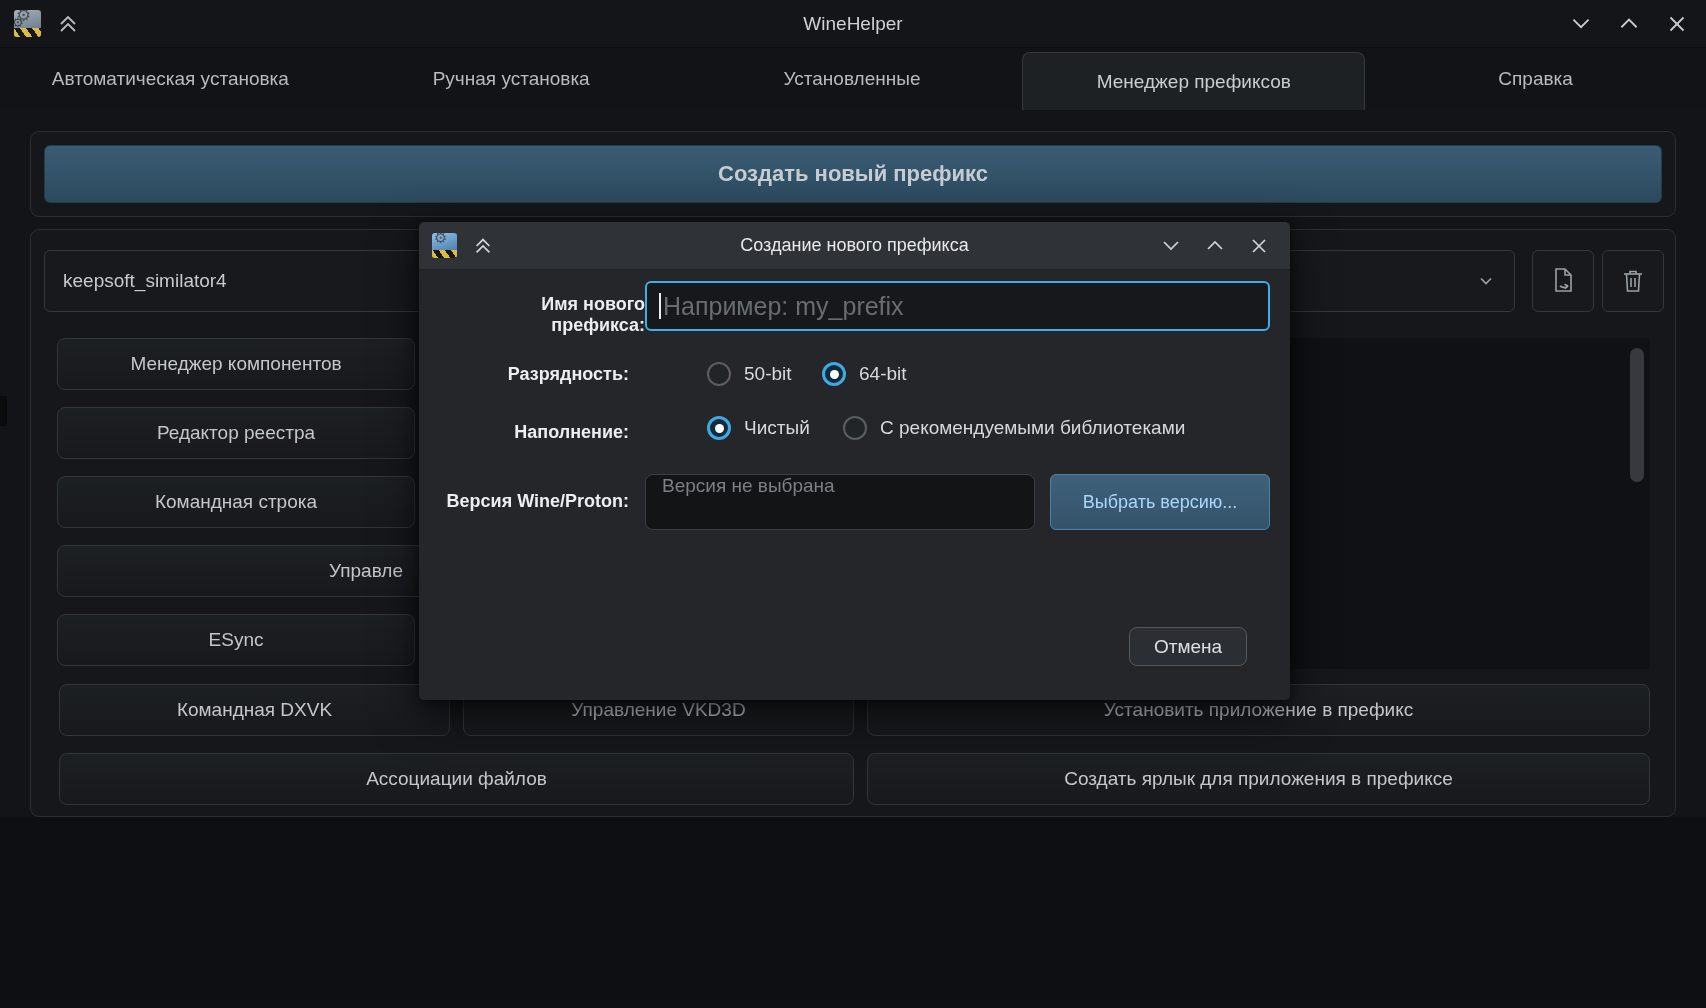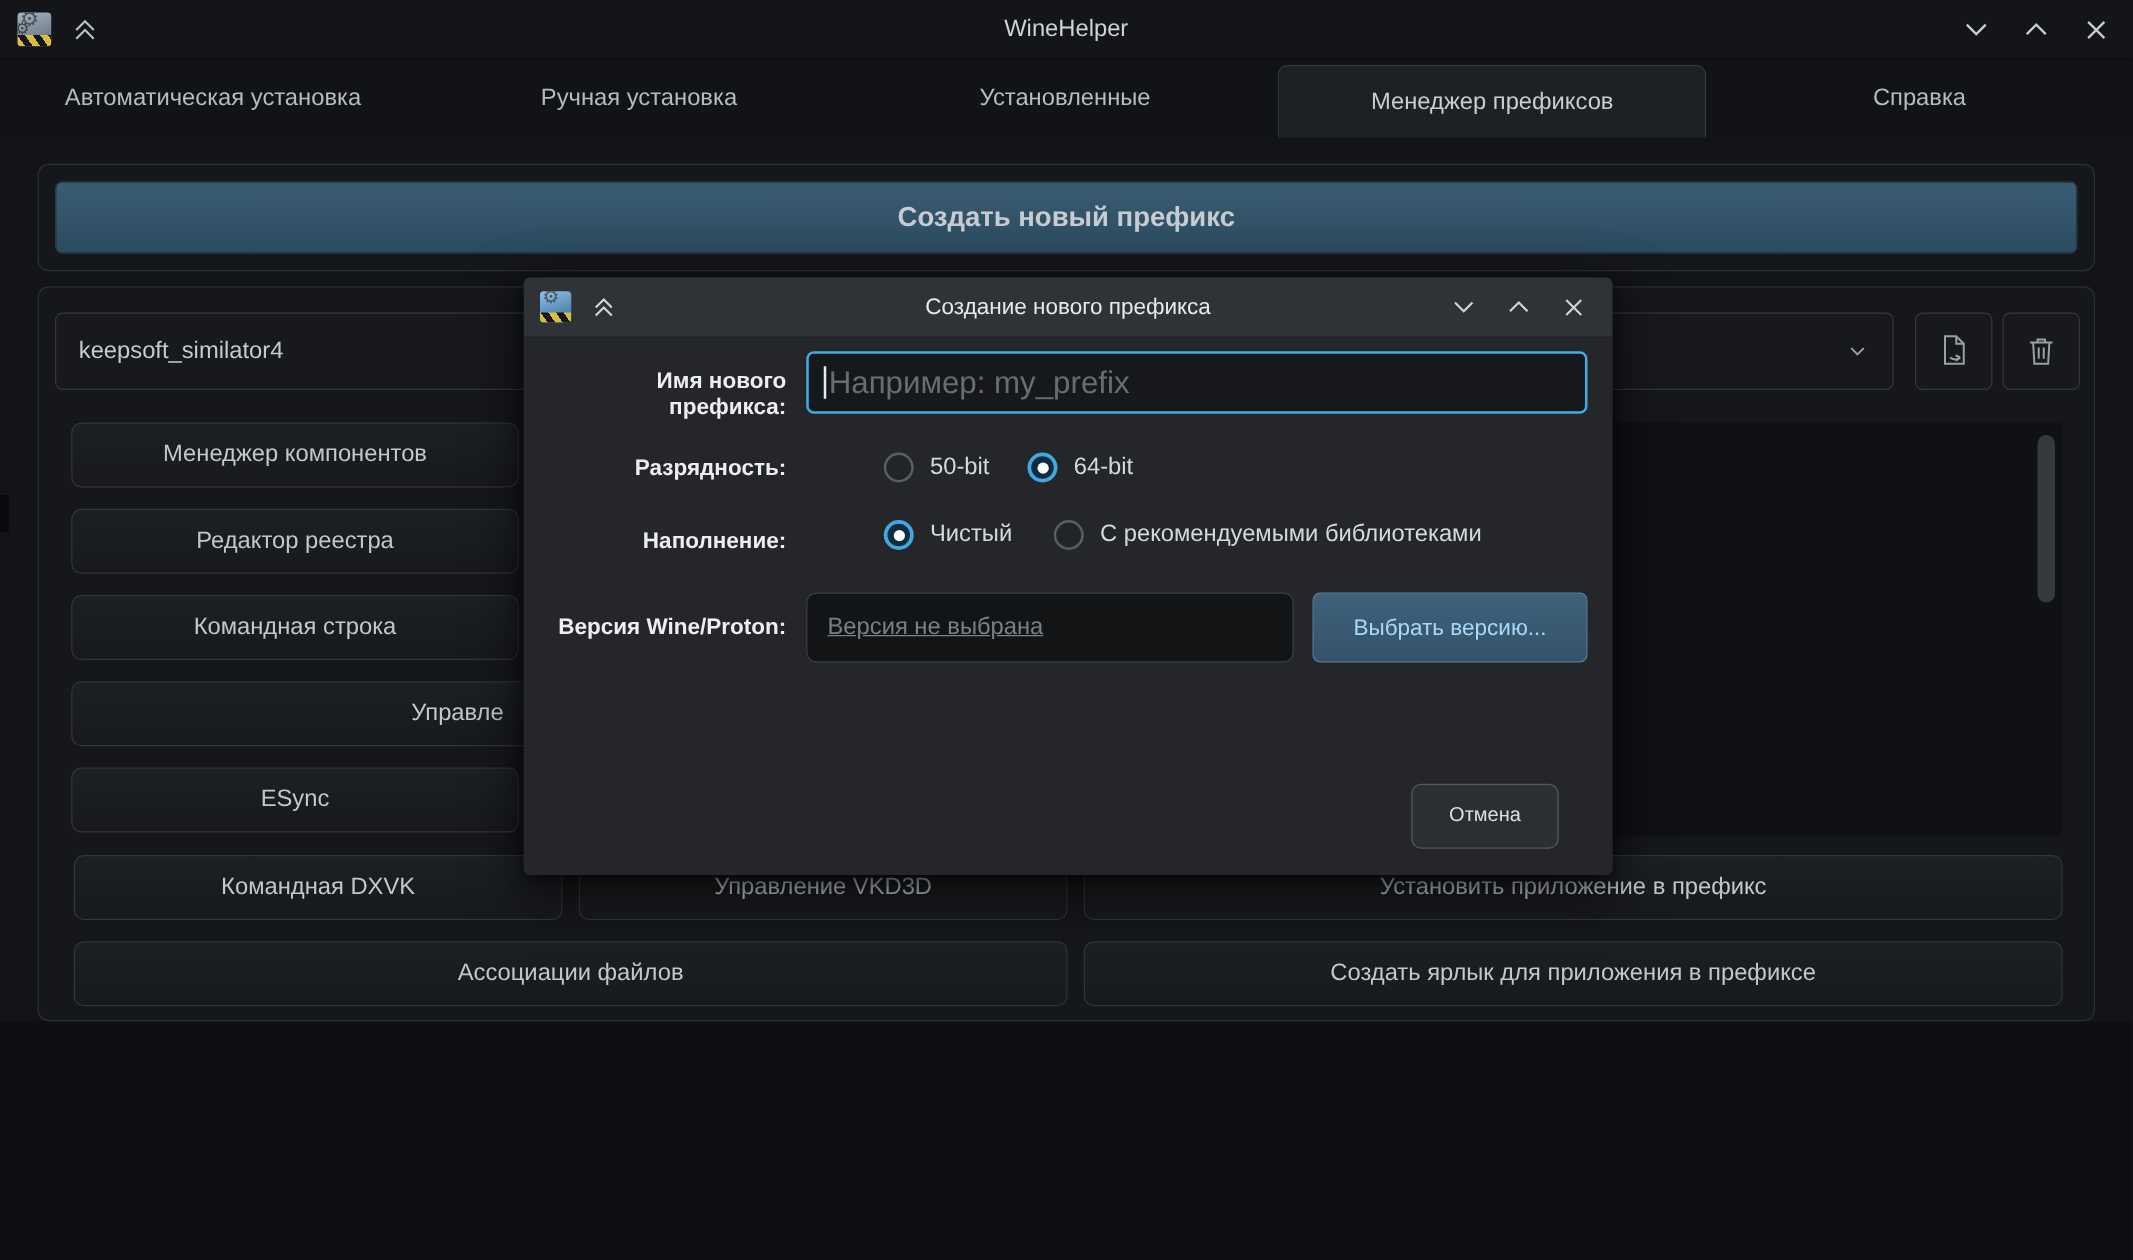--- a/index.html
+++ b/index.html
@@ -87,32 +87,32 @@
 
   .radio { position:absolute; width:24px; height:24px; border-radius:50%;
     background:#222528; border:2px solid #5a5e63; cursor:pointer; }
   .radio.selected { border:3px solid #41a8e0; background:#0f2c3f; }
   .radio.selected::after { content:""; position:absolute; left:50%; top:50%;
     width:9px; height:9px; margin:-4.5px 0 0 -4.5px; border-radius:50%; background:#fdfdfd; }
   .radio-label { position:absolute; font-size:19px; color:#d6d9db; cursor:pointer; }
 
   .ver-input { position:absolute; left:226px; top:204px; width:390px; height:56px;
     background:#121416; border:1px solid #3b3e42; border-radius:8px;
-    display:flex; align-items:center; padding:0 16px; font-size:19px; color:#7b8085;text-decoration:underline; }
+    display:flex; padding:0 16px; font-size:19px; color:#7b8085; }
   .ver-btn { position:absolute; left:631px; top:204px; width:220px; height:56px;
     background:linear-gradient(180deg,#3f617a,#34536b); border:1px solid #547fa0; border:1px solid #54809f;
     border-radius:6px; display:flex; align-items:center; justify-content:center;
     font-size:18px; color:#a9d8f8; cursor:pointer; }
 
   .btn-create { position:absolute; left:549px; top:357px; width:130px; height:55px;
     background:#0d7dd9; border:none; border-radius:8px; display:flex; align-items:center;
     justify-content:center; font-size:21px; font-weight:bold; color:#ffffff; cursor:pointer; }
-  .btn-cancel { position:absolute; left:710px; top:357px; width:118px; height:52px;
+  .btn-cancel { position:absolute; left:710px; top:357px; width:118px; height:39px;
     background:#2b2f33; border:1px solid #55585c; border-radius:8px; display:flex;
-    align-items:center; justify-content:center; font-size:16px; color:#dde0e3; cursor:pointer; }
+    align-items:center; justify-content:center; font-size:19px; color:#dde0e3; cursor:pointer; }
 </style>
 </head>
 <body>
 
 <div class="abs titlebar">
   <div class="tb-left">
     <div class="appicon">
       <span class="gears">⚙</span>
       <span class="gears2">⚙</span>
       <div class="hazard"></div>
@@ -232,21 +232,21 @@
         <svg class="icon" width="24" height="24" viewBox="0 0 24 24" fill="none" stroke="#d2d5d8" stroke-width="1.7">
           <path d="M6 6 L18 18"></path>
             <path d="M18 6 L6 18"></path>
         </svg>
       </div>
     </div>
   </div>
 
   <div class="dlg-body">
 
-    <div class="f-label" style="top:24px; left:0;padding-left:40px;">Имя нового префикса:</div>
+    <div class="f-label" style="top:24px; left:16px;padding-left:40px;">Имя нового префикса:</div>
     <div class="name-input">
       <span class="caret"></span>
       <span class="placeholder">Например: my_prefix</span>
     </div>
 
     <div class="f-label" style="top:94px; left:0;">Разрядность:</div>
     <div class="radio" style="left:288px; top:92px;"></div>
     <div class="radio-label" style="left:325px; top:93px;">50-bit</div>
     <div class="radio selected" style="left:403px; top:92px;"></div>
     <div class="radio-label" style="left:440px; top:93px;">64-bit</div>

